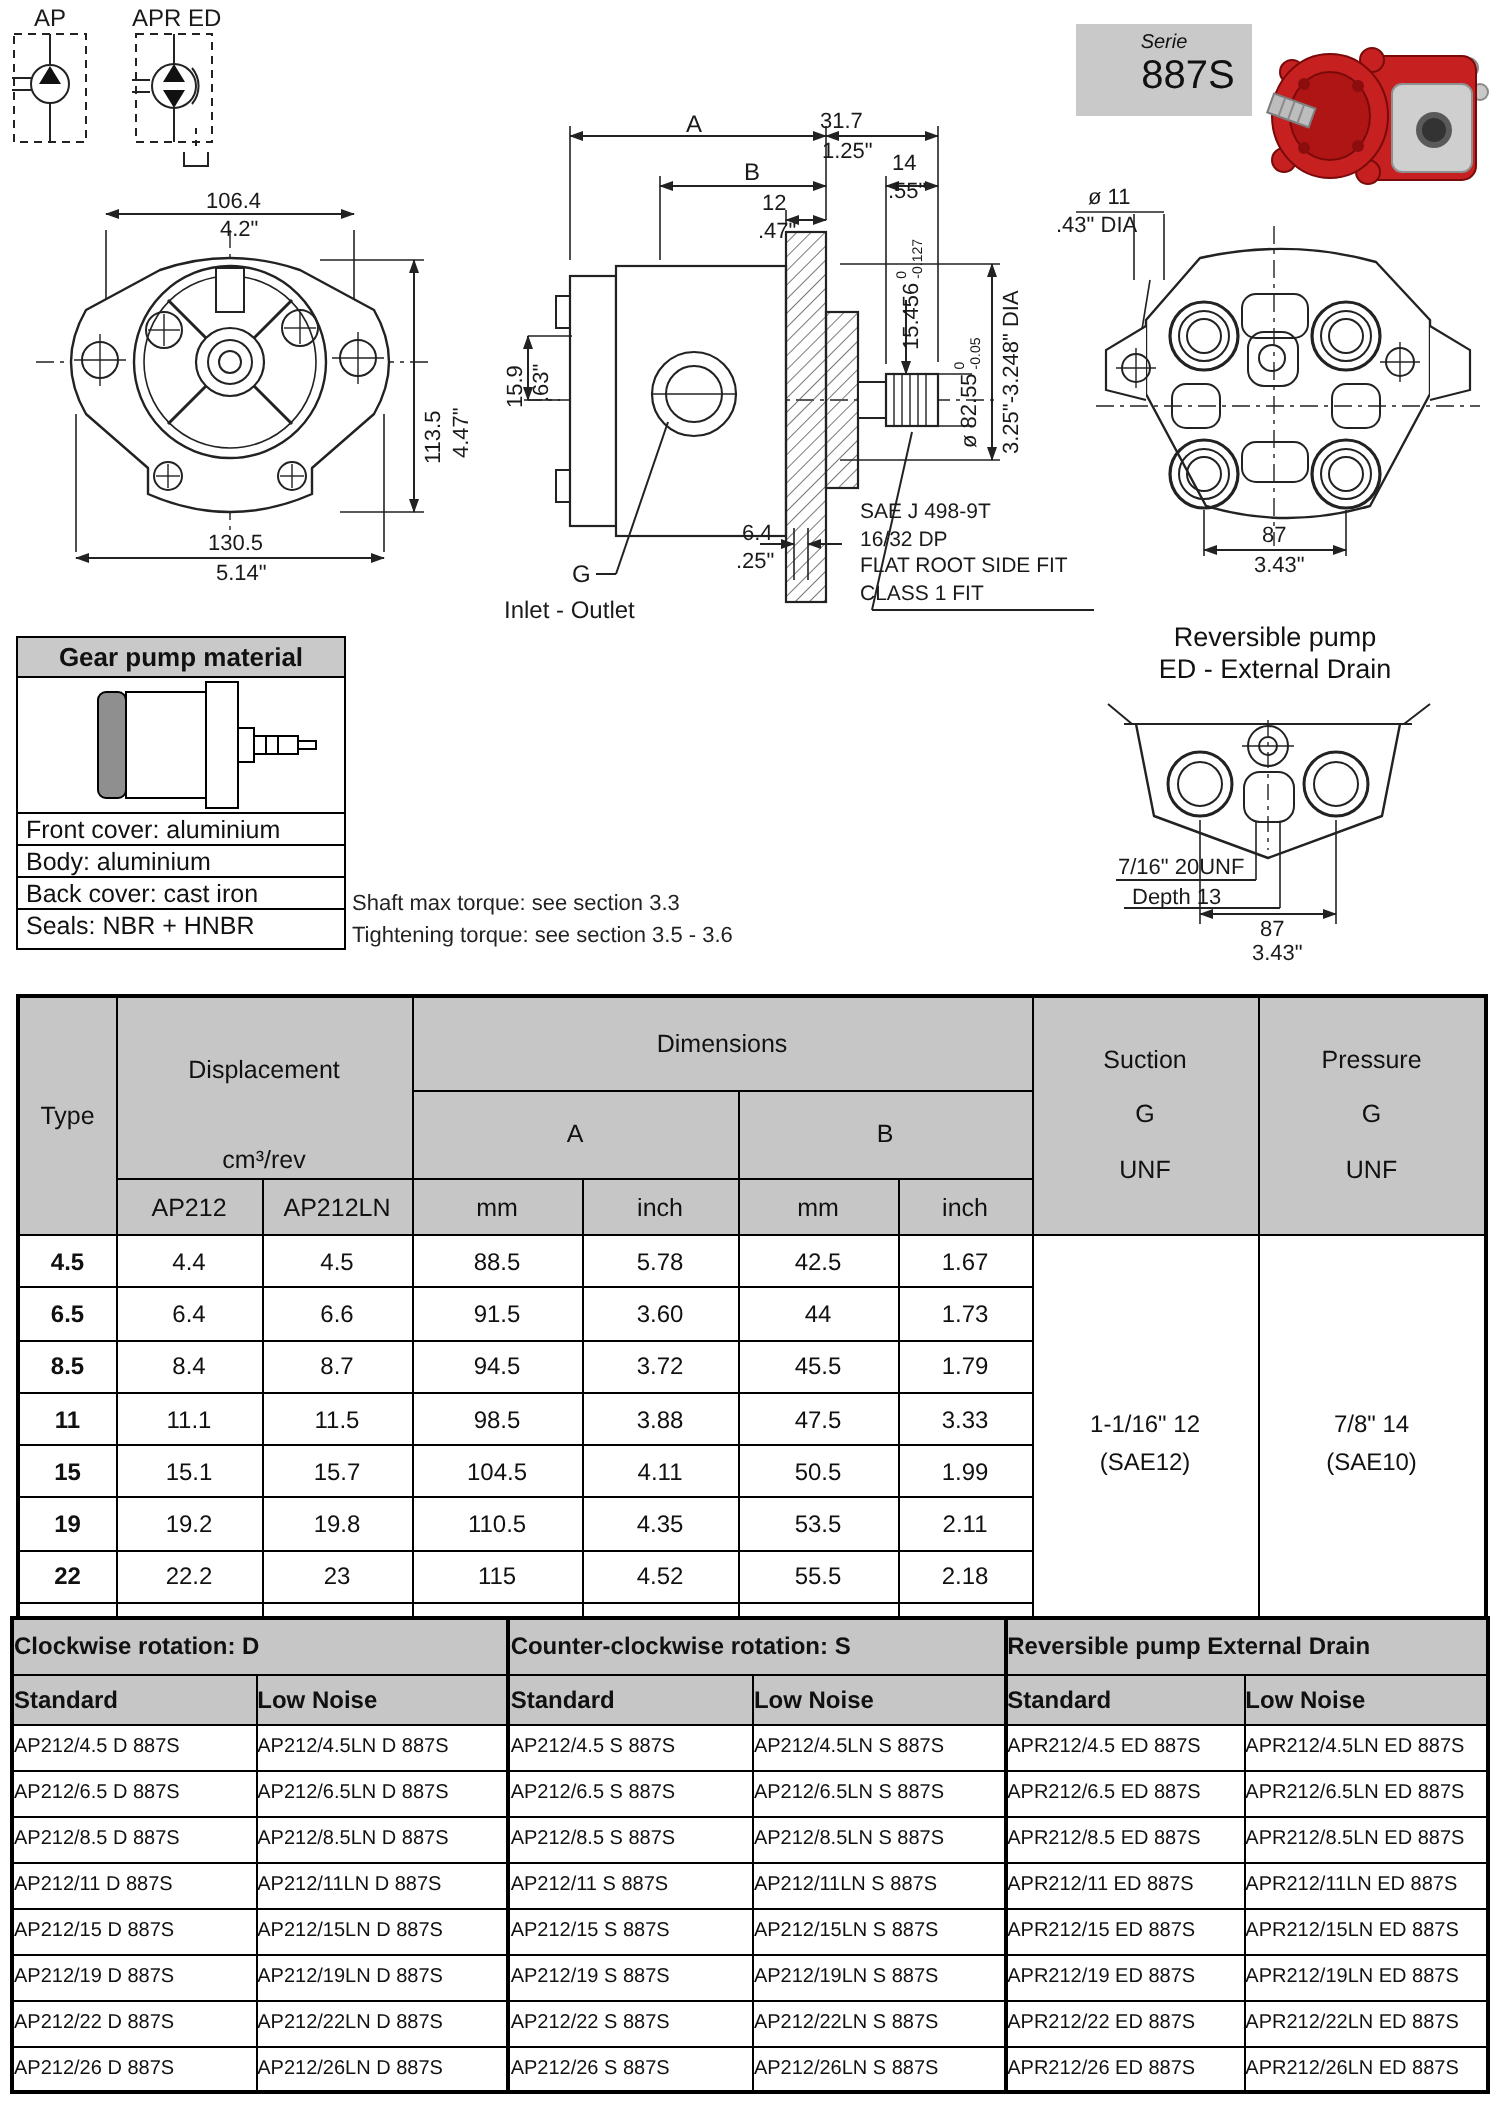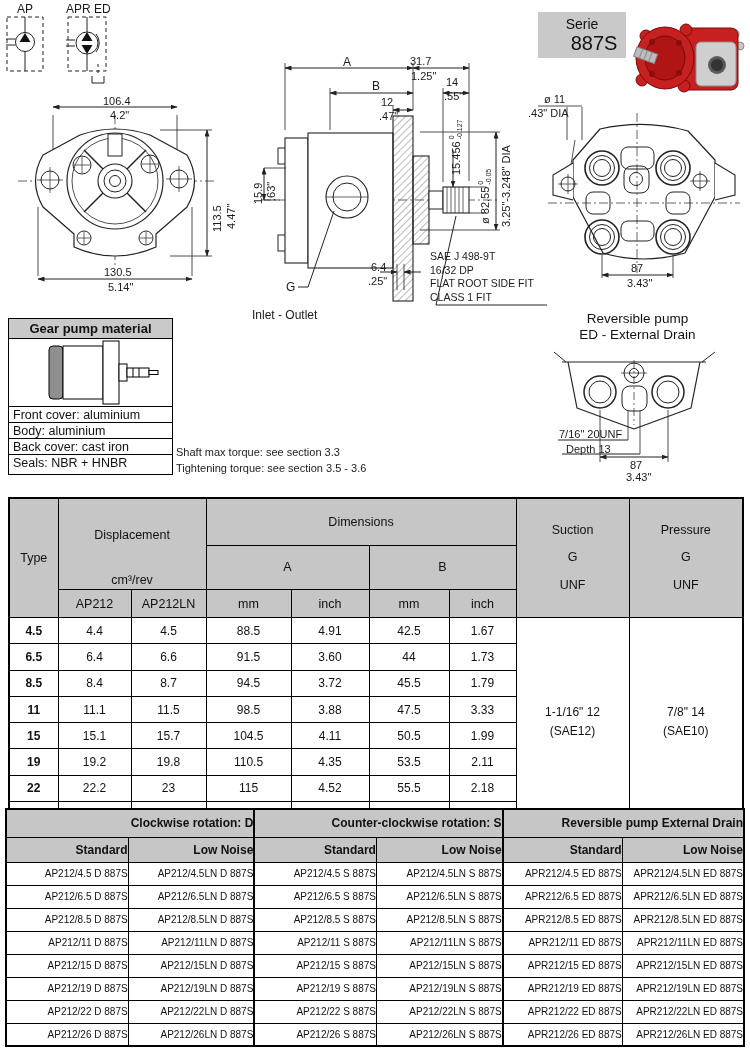--- a/index.html
+++ b/index.html
@@ -6,21 +6,21 @@
   body{width:750px;height:1059px;background:#fff;position:relative;
        font-family:"Liberation Sans",sans-serif;color:#111;overflow:hidden;}
   .abs{position:absolute;}
   .lbl{position:absolute;font-size:11px;line-height:12px;white-space:nowrap;color:#1a1a1a;}
   .lbl.f12{font-size:12px;}
   .rot{transform:rotate(-90deg);transform-origin:0 0;display:flex;align-items:center;}
   .tol{display:inline-flex;flex-direction:column;font-size:7px;line-height:7.5px;margin-left:2px;}
   svg{position:absolute;overflow:visible;}
   
   .serie{position:absolute;left:538px;top:12px;width:88px;height:46px;background:#c9c9c9;text-align:center;}
-  .serie .s1{font-size:14px;padding-top:4px;}
+  .serie .s1{font-size:10px;padding-top:4px;font-style:italic;}
   .serie .s2{font-size:20px;line-height:22px;padding-left:24px;}
   
   .matbox{position:absolute;left:8px;top:318px;width:165px;height:157px;border:1px solid #000;box-sizing:border-box;background:#fff;}
   .matbox .mtitle{height:19px;background:#c9c9c9;border-bottom:1px solid #000;font-size:13px;font-weight:bold;text-align:center;line-height:19px;}
   .matbox .micon{height:67px;position:relative;}
   .matbox .mrow{height:16px;border-top:1px solid #000;font-size:12.5px;line-height:16px;padding-left:4px;box-sizing:border-box;}
   
   .revtitle{position:absolute;left:545px;top:311px;width:185px;text-align:center;font-size:13.5px;line-height:16px;}
   
   .note{position:absolute;font-size:11px;color:#222;}
@@ -33,21 +33,21 @@
   #main-table thead td{background:#c6c6c6;font-size:12.5px;}
   #main-table tr.h1{height:28px;}
   #main-table tr.h2{height:26px;}
   #main-table tr.h3{height:28px;}
   #main-table tbody tr{height:26.3px;}
   #main-table .typecol{font-weight:bold;}
   .stack3 div{line-height:27px;height:27.3px;}
   .dispcell div{line-height:17px;margin-top:28px;}
   .valcell{background:#fff;}
   .valcell div{line-height:19px;}
-  #order-table{position:absolute;left:5px;top:808px;width:740px;border:2px solid #000;text-align:right;padding-left:29px;}
+  #order-table{position:absolute;left:5px;top:808px;width:740px;border:2px solid #000;text-align:left;padding-left:29px;}
   #order-table td{border:1px solid #000;padding:0;vertical-align:middle;}
   #order-table thead td{background:#c6c6c6;font-size:12px;font-weight:bold;}
   #order-table tr.o1{height:28px;}
   #order-table tr.o2{height:25px;}
   #order-table tbody tr{height:23px;margin-top:22px;}
   #order-table tbody td{font-size:10px;}
   #order-table .grp{border-left:2px solid #000;}
 </style>
 </head>
 <body>
@@ -229,21 +229,21 @@
 </div>
 <div class="lbl rot" style="left:477px;top:224px">
   <span>ø 82.55</span>
   <span class="tol">
     <span>0</span>
     <span>-0.05</span>
   </span>
 </div>
 <div class="lbl rot" style="left:500px;top:227px">3.25"-3.248" DIA</div>
 <div class="lbl f12" style="left:286px;top:281px">G</div>
-<div class="lbl f12" style="left:252px;top:309px">Inlet - Outlet</div>
+<div class="lbl f12" style="left:252px;top:299px">Inlet - Outlet</div>
 <div class="saenote">
   <div>SAE J 498-9T</div>
   <div>16/32 DP</div>
   <div>FLAT ROOT SIDE FIT</div>
   <div>CLASS 1 FIT</div>
 </div>
 
 <div class="serie">
   <div class="s1">Serie</div>
   <div class="s2">887S</div>
@@ -441,21 +441,21 @@
       <td>mm</td>
       <td>inch</td>
     </tr>
   </thead>
   <tbody>
       <tr>
         <td class="typecol">4.5</td>
         <td>4.4</td>
         <td>4.5</td>
         <td>88.5</td>
-        <td>4.91</td>
+        <td>5.78</td>
         <td>42.5</td>
         <td>1.67</td>
         <td rowspan="8" class="valcell">
           <div>1-1/16" 12</div>
           <div>(SAE12)</div>
         </td>
         <td rowspan="8" class="valcell">
           <div>7/8" 14</div>
           <div>(SAE10)</div>
         </td>

